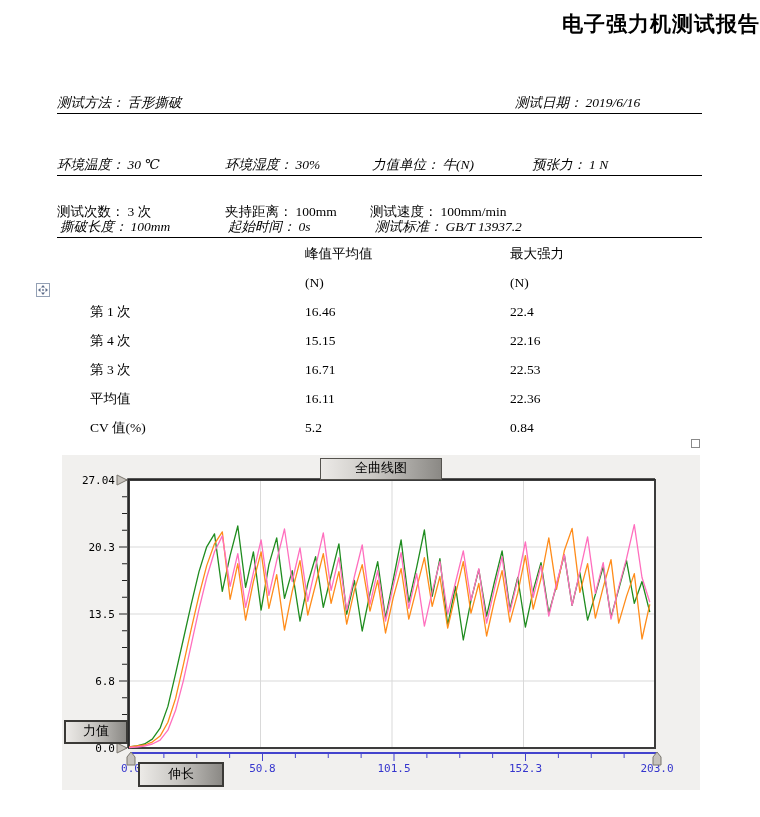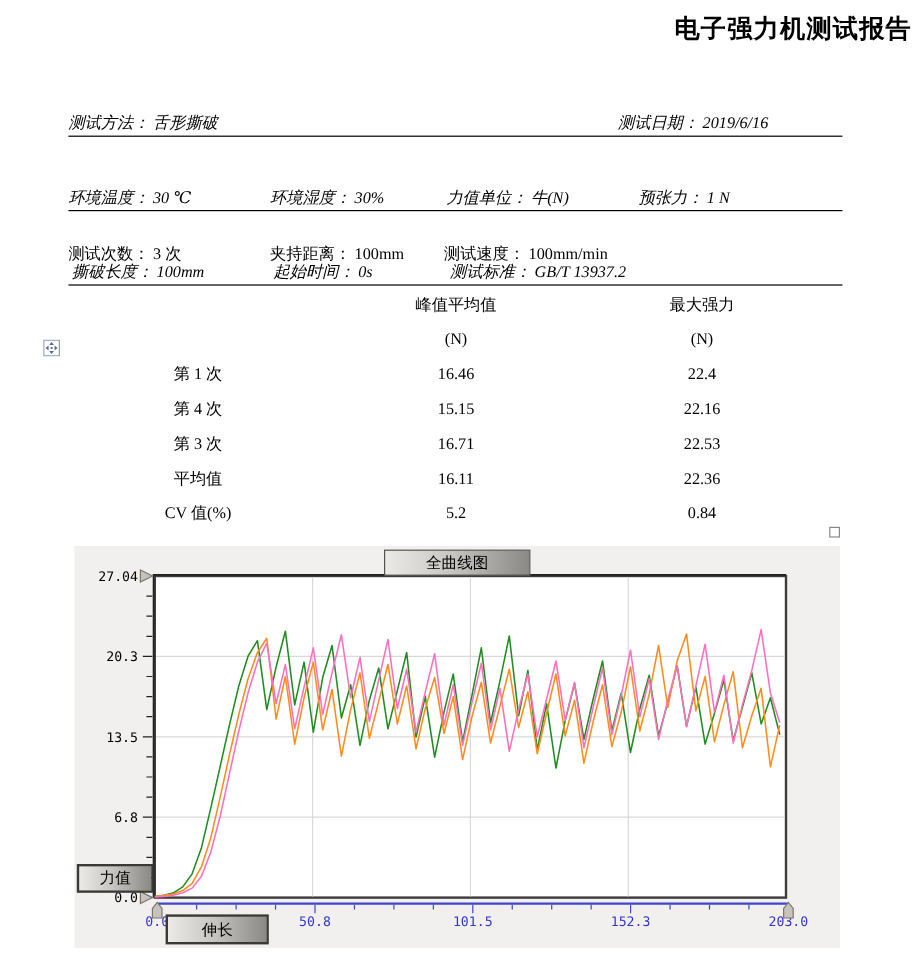--- a/index.html
+++ b/index.html
@@ -6,29 +6,29 @@
   .page{position:relative;width:760px;height:817px;background:#fff;overflow:hidden;
         font-family:"Liberation Serif","DejaVu Serif",serif;color:#000;}
   .title{position:absolute;top:10px;left:0;width:100%;text-align:right;
          font-size:21px;font-weight:bold;letter-spacing:1px;margin:0;}
   
   .irow{position:absolute;left:57px;width:645px;height:20px;font-size:13.5px;line-height:19px;}
   .irow.u{border-bottom:1px solid #000;font-style:italic;}
   .fld{position:absolute;top:0;white-space:nowrap;}
   .fld .val{padding-left:3px;}
   
-  .tcell{position:absolute;width:150px;text-align:center;font-size:13.5px;line-height:16px;}
+  .tcell{position:absolute;width:150px;font-size:13.5px;line-height:16px;}
   .move-handle{position:absolute;left:36px;top:283px;width:14px;height:14px;cursor:move;}
   .resize-handle{position:absolute;left:691px;top:439px;width:7px;height:7px;
                  background:#fff;border:1px solid #8a8a8a;}
   
   .chart-panel{position:absolute;left:62px;top:455px;width:638px;height:335px;background:#f1f0ee;}
   .gbtn{position:absolute;background:linear-gradient(90deg,#eceae7 0%,#c9c7c3 45%,#8b8985 100%);
         border:1px solid #55534e;color:#000;text-align:center;font-size:13px;cursor:pointer;
-        font-family:Liberation Serif, serif;}
+        font-family:Liberation Mono, monospace;}
   .btn-title{left:258px;top:3px;width:120px;height:20px;line-height:20px;}
   .btn-force{left:2px;top:265px;width:60px;height:20px;line-height:20px;border:2px solid #3a3936;}
   .btn-elong{left:76px;top:307px;width:82px;height:21px;line-height:21px;border:2px solid #3a3936;}
   svg text{font-family:"DejaVu Sans Mono",monospace;}
 </style>
 </head>
 <body>
 
 <div class="page">
 

